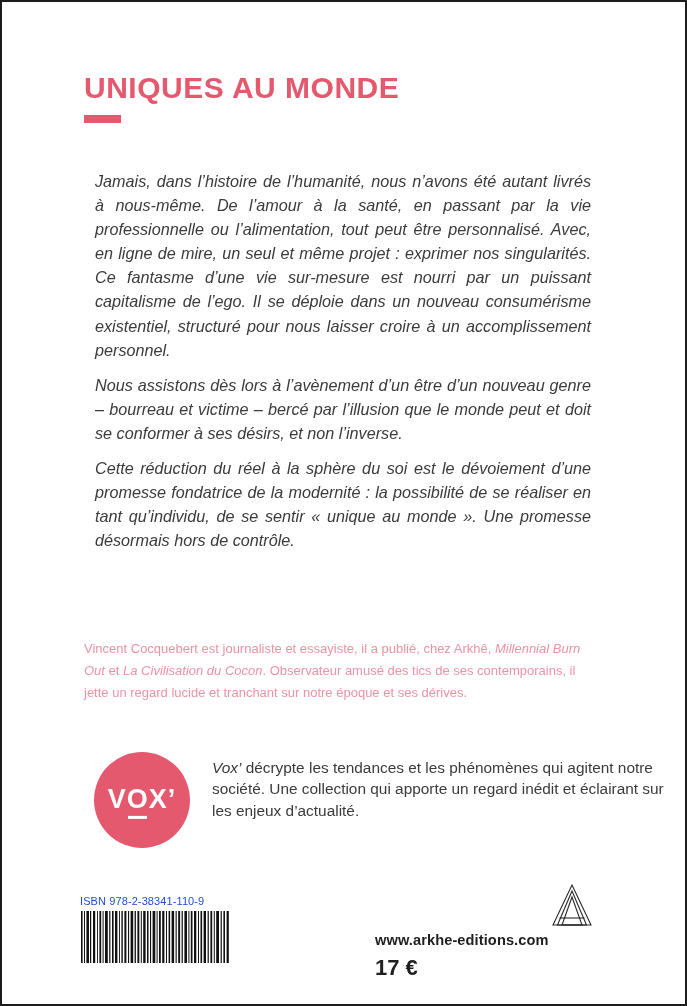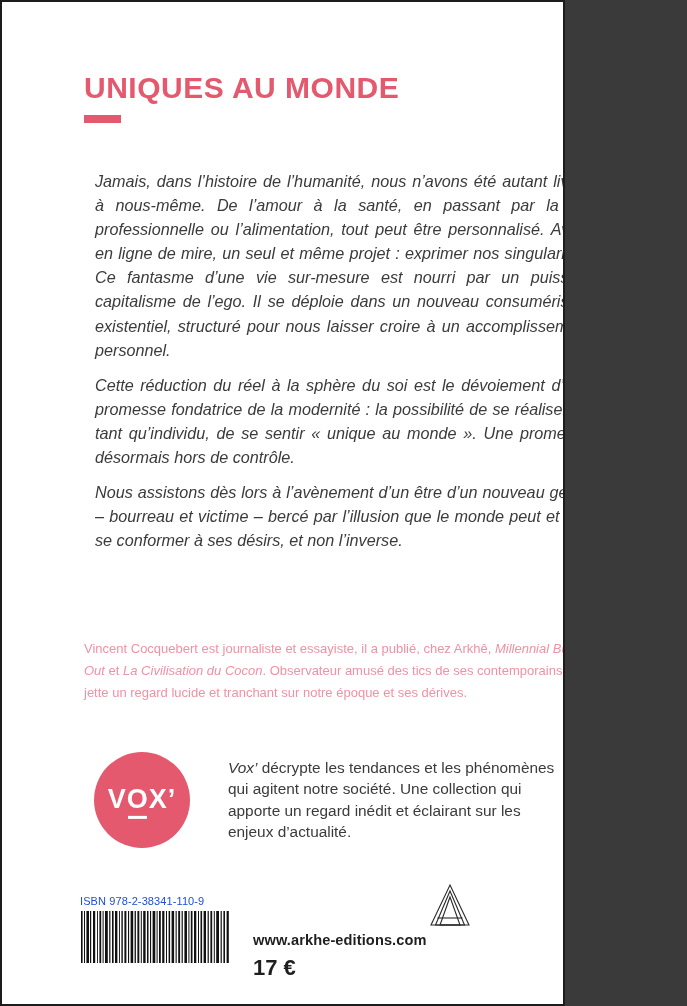--- a/index.html
+++ b/index.html
@@ -3,21 +3,21 @@
 <meta charset="utf-8">
 <title>Uniques au monde — back cover</title>
 <style>
   html, body {
     margin: 0;
     padding: 0;
     background: #3a3a3a;
   }
   .page {
     position: relative;
-    width: 565px;
+    width: 687px;
     height: 1006px;
     background: #ffffff;
     border: 2px solid #1c1c1c;
     box-sizing: border-box;
     overflow: hidden;
     font-family: "Liberation Sans", sans-serif;
     -webkit-font-smoothing: antialiased;
   }
 
   
@@ -112,21 +112,21 @@
   .vox-logo .vox-word .o-under::after {
     content: "";
     position: absolute;
     left: 6%;
     right: 6%;
     bottom: -4px;
     height: 3px;
     background: #ffffff;
   }
   .vox-desc {
-    margin-left: 38px;
+    margin-left: 22px;
     margin-top: 5px;
     color: #3b3b3b;
     font-size: 15.4px;
     line-height: 21.4px;
     font-family: "Liberation Sans", sans-serif;
   }
   .vox-desc i { font-style: italic; }
 
   
   .isbn-area {
@@ -179,22 +179,22 @@
 
 <div class="page">
 
   <div class="title-block">
     <h1 class="book-title">UNIQUES AU MONDE</h1>
     <div class="title-rule"></div>
   </div>
 
   <div class="blurb">
     <p>Jamais, dans l’histoire de l’humanité, nous n’avons été autant livrés à nous-même. De l’amour à la santé, en passant par la vie professionnelle ou l’alimentation, tout peut être personnalisé. Avec, en ligne de mire, un seul et même projet : exprimer nos singularités. Ce fantasme d’une vie sur-mesure est nourri par un puissant capitalisme de l’ego. Il se déploie dans un nouveau consumérisme existentiel, structuré pour nous laisser croire à un accomplissement personnel.</p>
+    <p>Nous assistons dès lors à l’avènement d’un être d’un nouveau genre – bourreau et victime – bercé par l’illusion que le monde peut et doit se conformer à ses désirs, et non l’inverse.</p>
     <p>Cette réduction du réel à la sphère du soi est le dévoiement d’une promesse fondatrice de la modernité : la possibilité de se réaliser en tant qu’individu, de se sentir « unique au monde ». Une promesse désormais hors de contrôle.</p>
-    <p>Nous assistons dès lors à l’avènement d’un être d’un nouveau genre – bourreau et victime – bercé par l’illusion que le monde peut et doit se conformer à ses désirs, et non l’inverse.</p>
   </div>
 
   <div class="author-bio">
     <span>Vincent Cocquebert est journaliste et essayiste, il a publié, chez Arkhê, </span><i>Millennial Burn Out</i><span> et </span><i>La Civilisation du Cocon</i><span>. Observateur amusé des tics de ses contemporains, il jette un regard lucide et tranchant sur notre époque et ses dérives.</span>
   </div>
 
   <div class="vox-block">
     <div class="vox-logo">
       <div class="vox-word"><span>V</span><span class="o-under">O</span><span>X’</span></div>
     </div>

